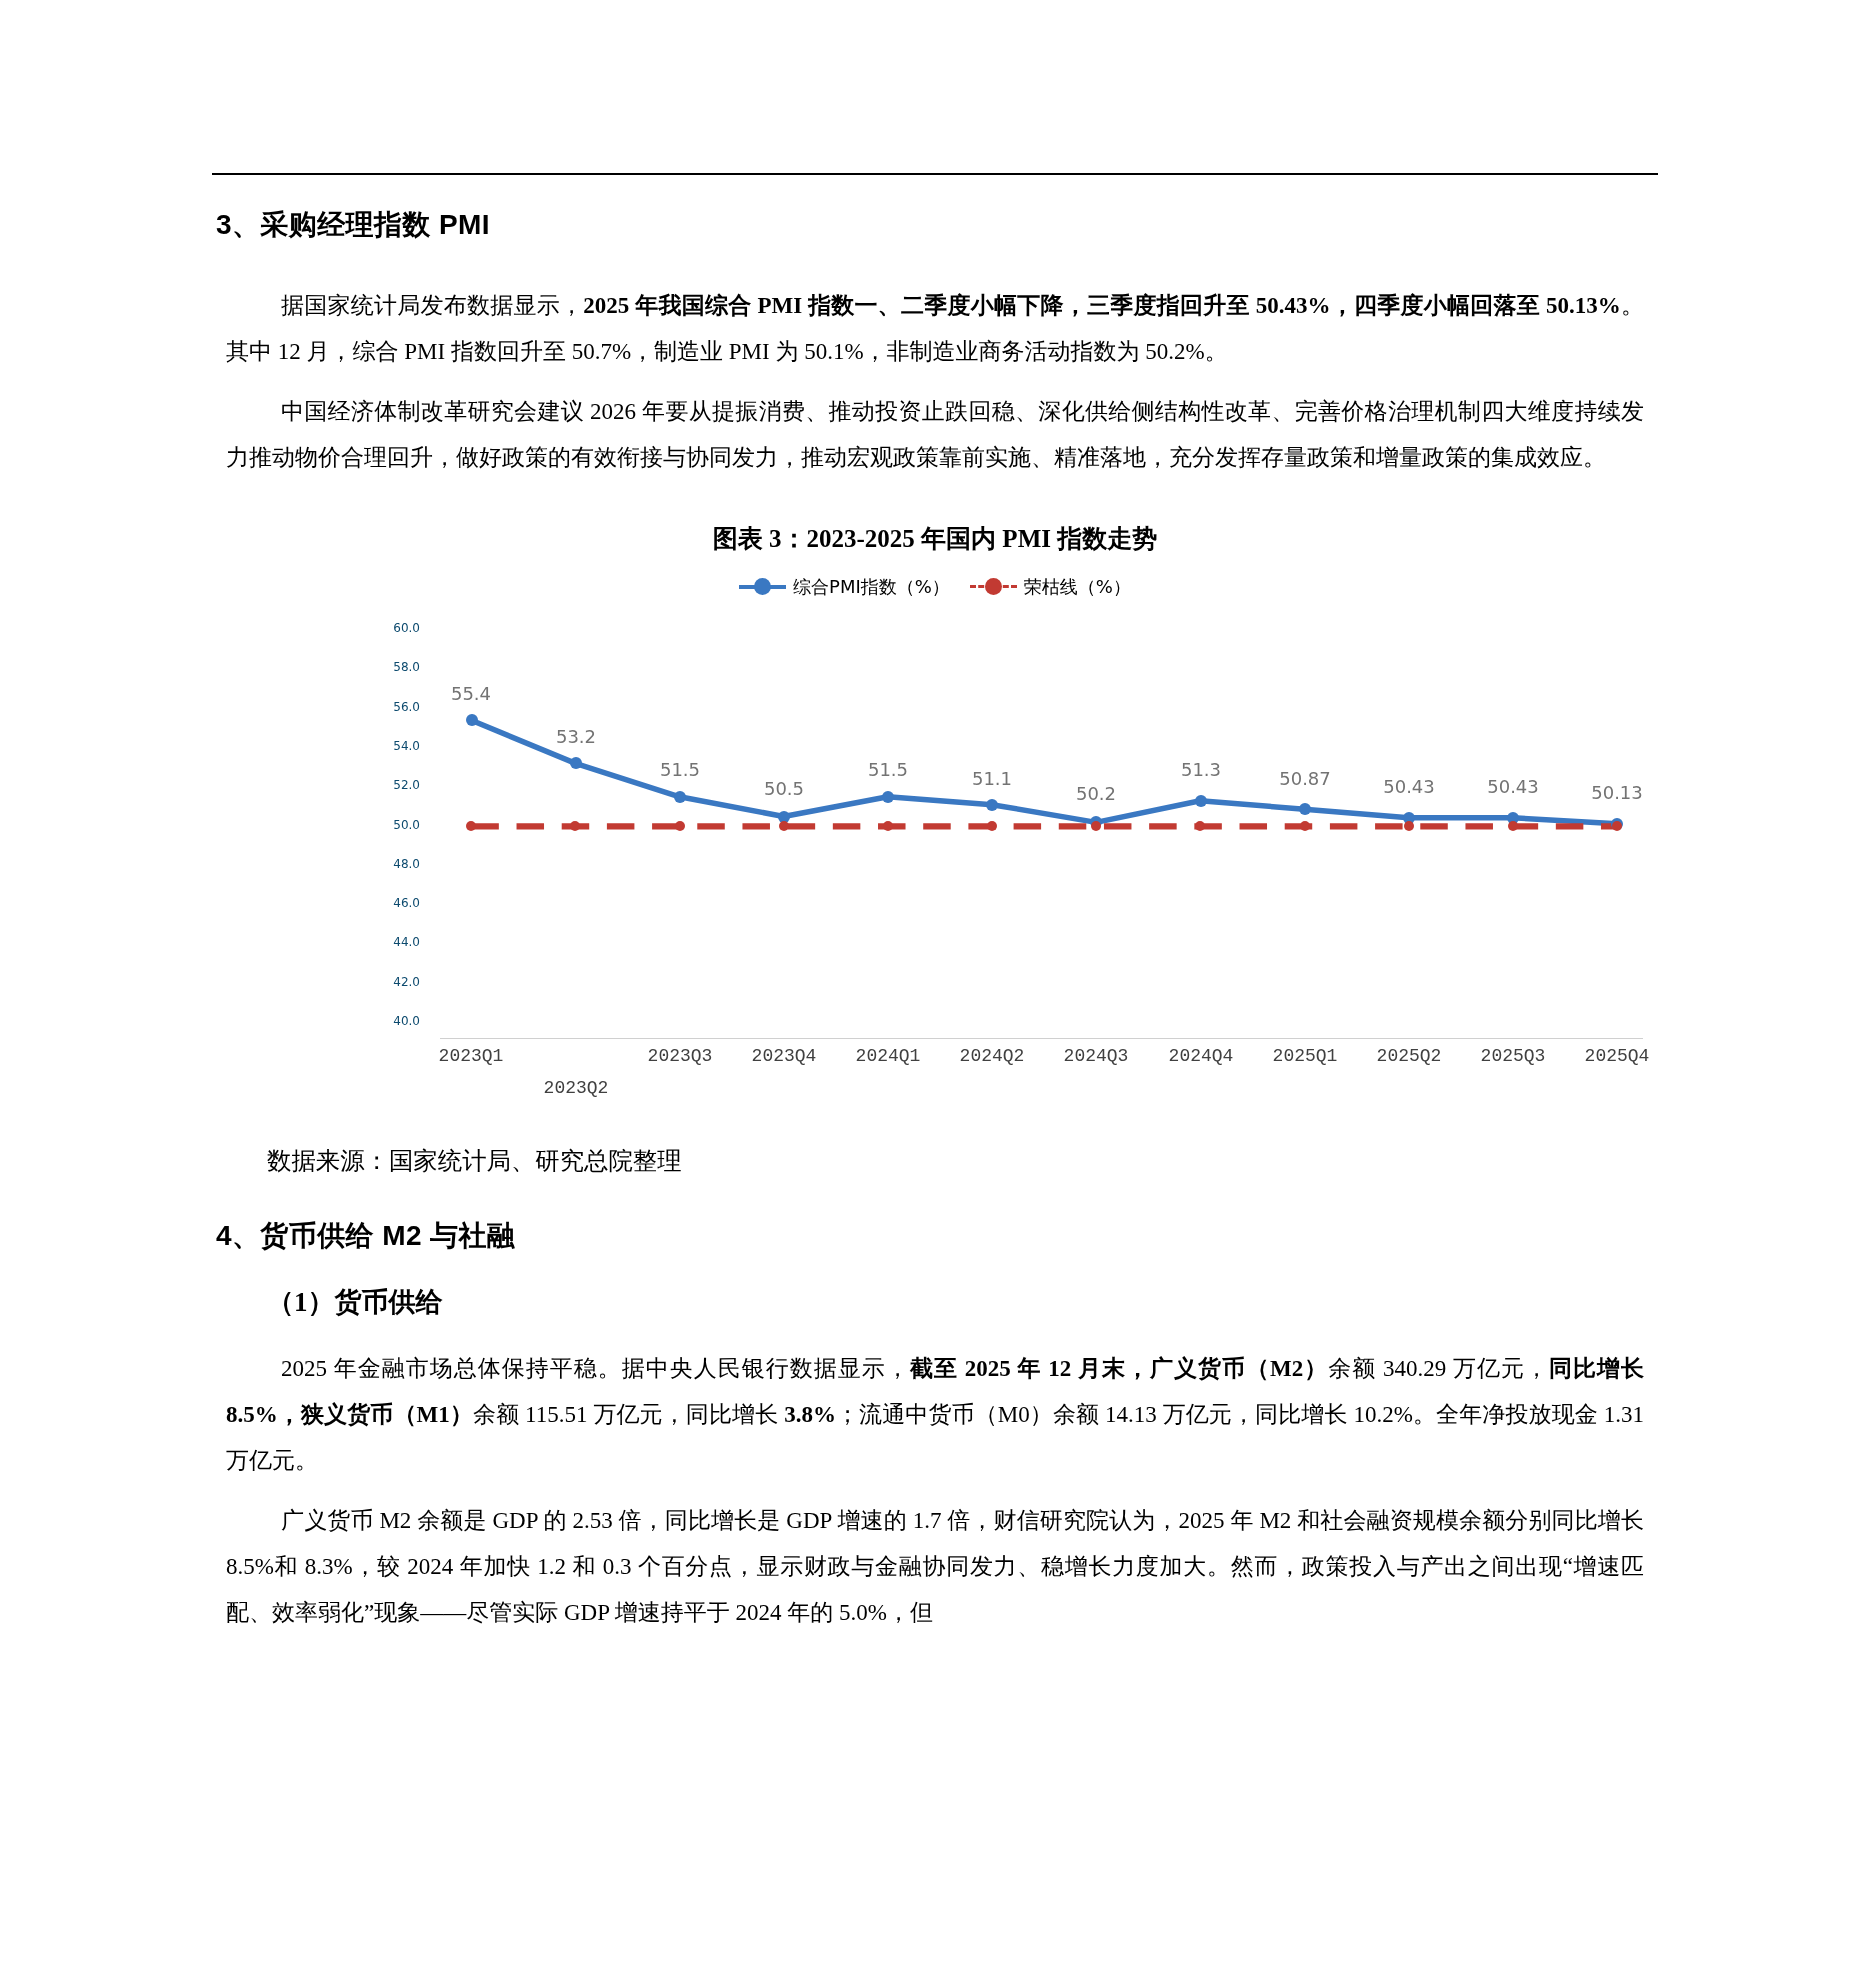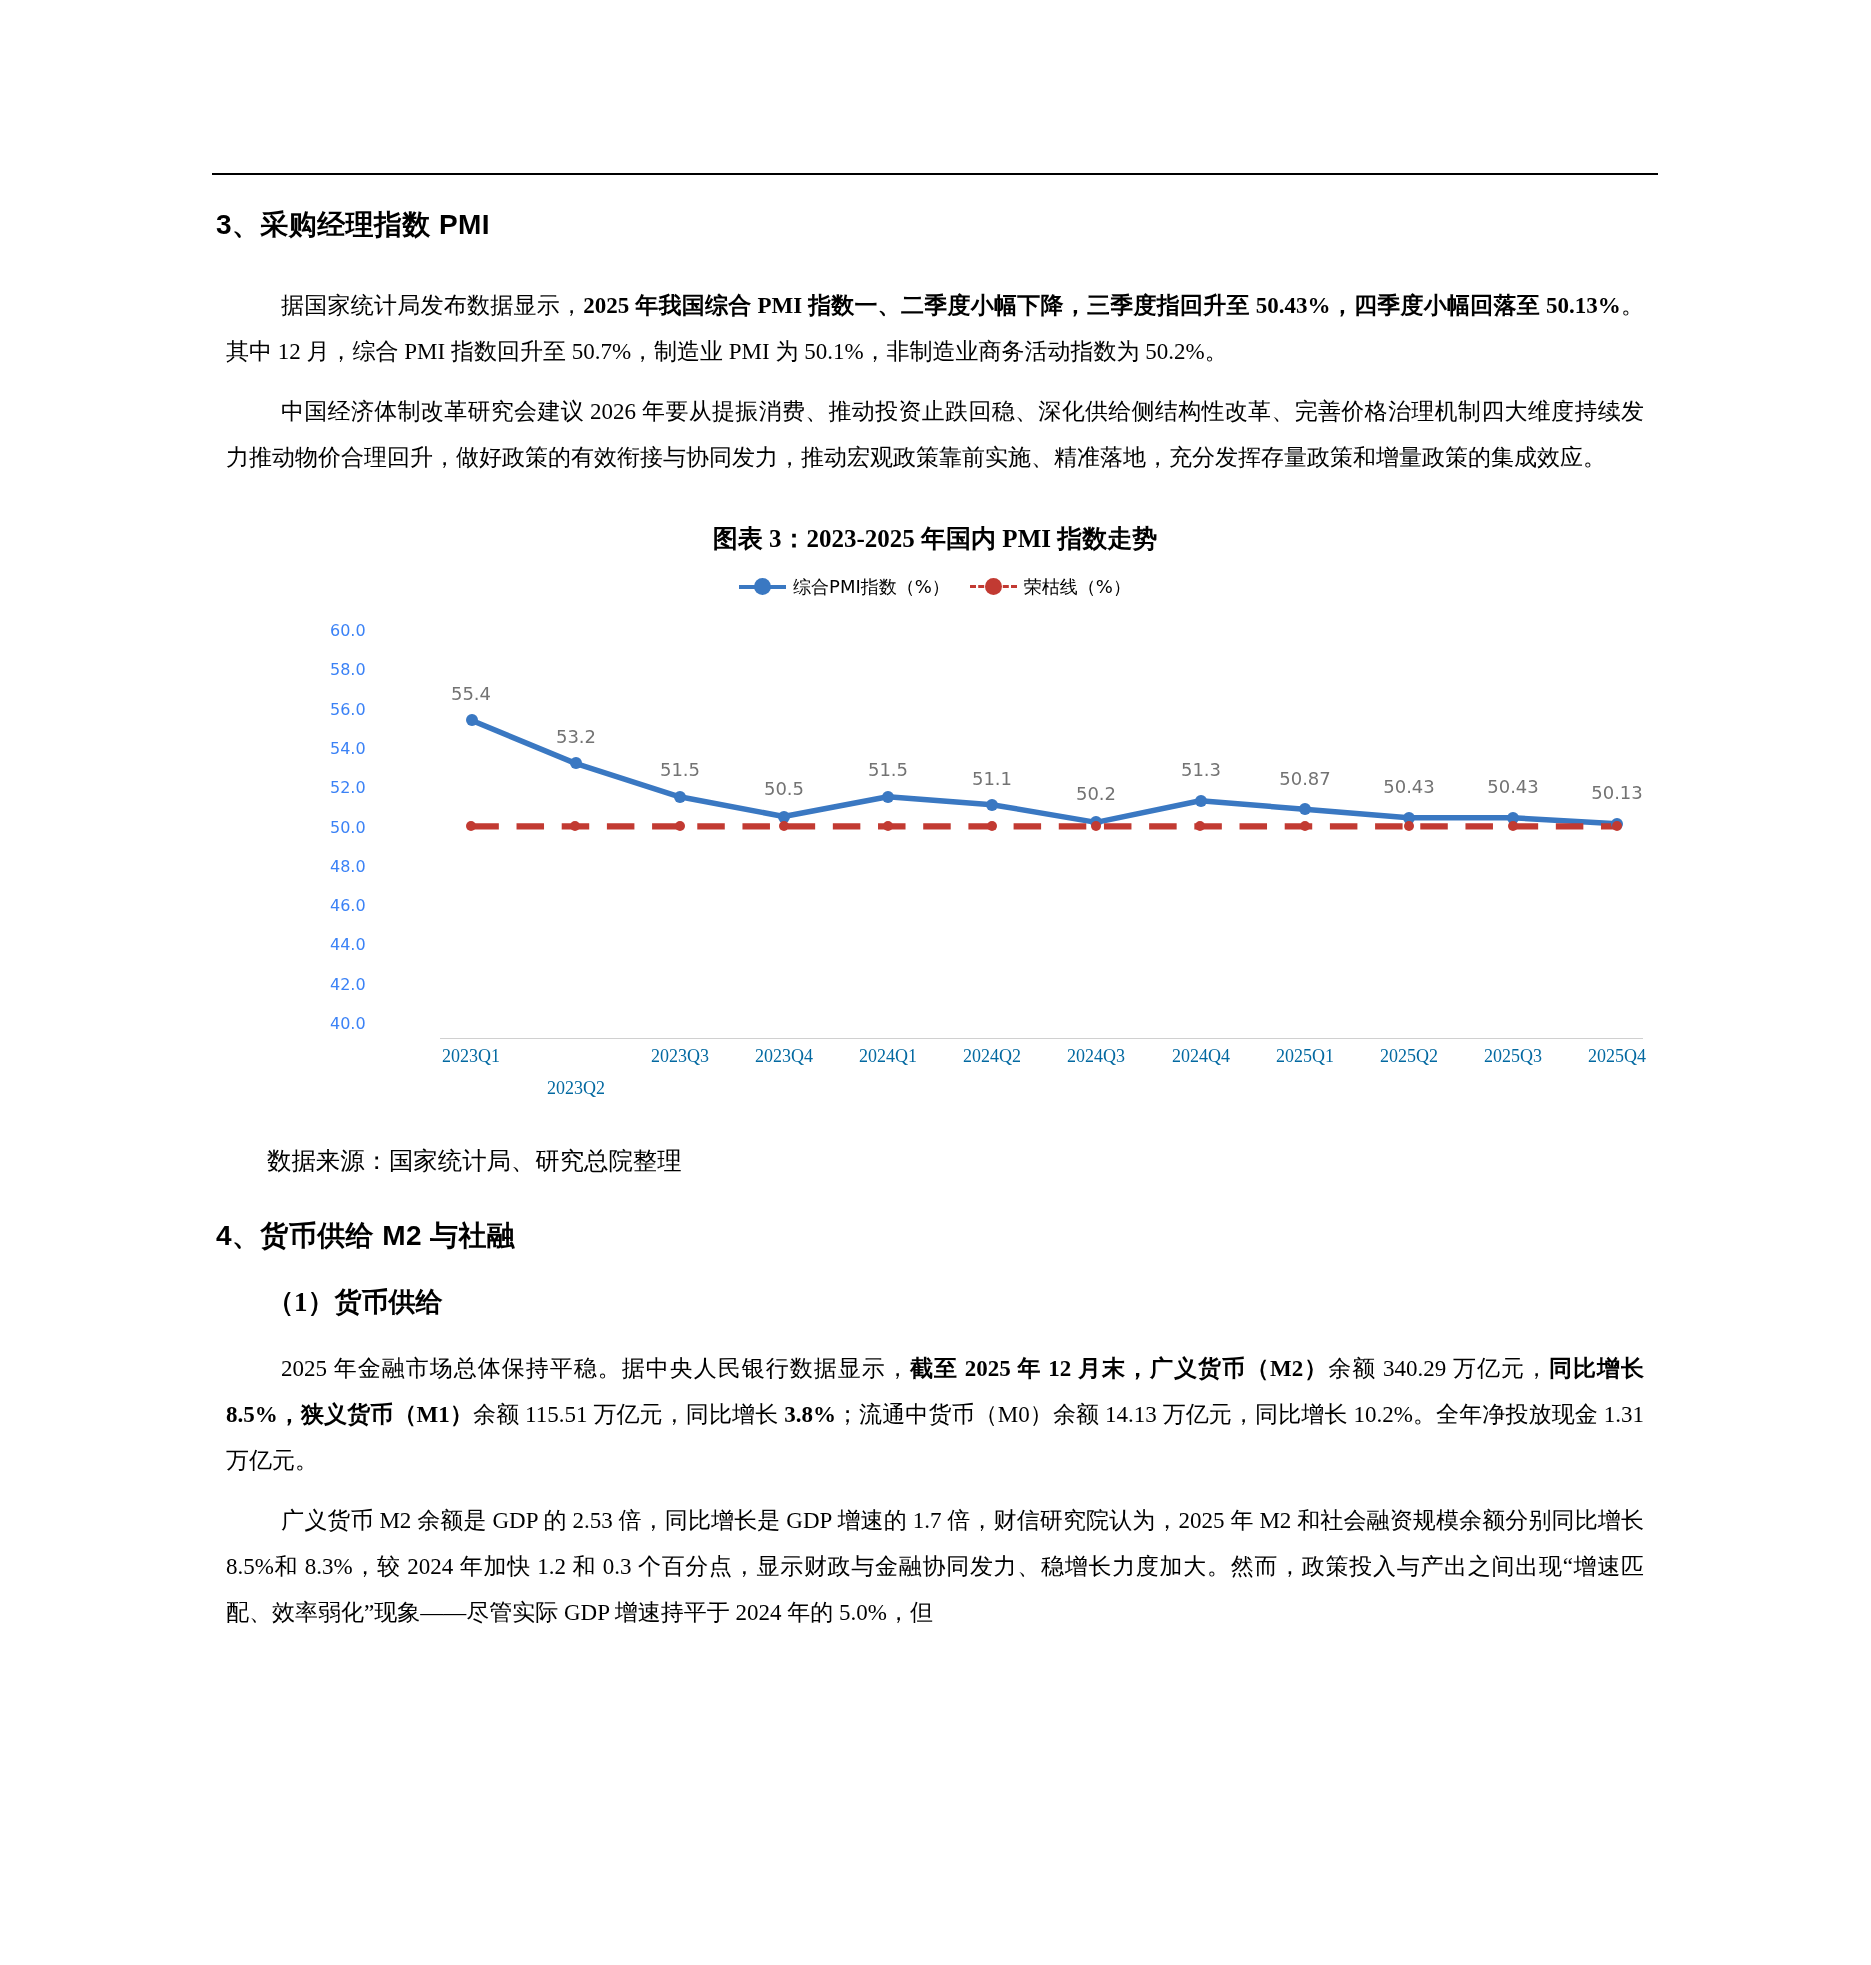--- a/index.html
+++ b/index.html
@@ -133,34 +133,34 @@
   .plot {
     position: absolute;
     left: 0;
     top: 43px;
     width: 1446px;
     height: 511px;
   }
   .y-label {
     position: absolute;
     font-family: "DejaVu Sans", sans-serif;
-    font-size: 16px;
-    color: #3b82f6;
-    text-align: left;
+    font-size: 12px;
+    color: #0c4a6e;
+    text-align: right;
     width: 90px;
   }
   .axis-line {
     position: absolute;
     background: #d0d0d0;
   }
   .x-label {
     position: absolute;
-    font-family: Liberation Serif, serif;
+    font-family: Liberation Mono, monospace;
     font-size: 18px;
-    color: #0369a1;
+    color: #404040;
     text-align: center;
     width: 118px;
   }
   .dp-label {
     position: absolute;
     font-family: "DejaVu Sans", sans-serif;
     font-size: 18px;
     color: #737373;
     text-align: center;
     width: 118px;

